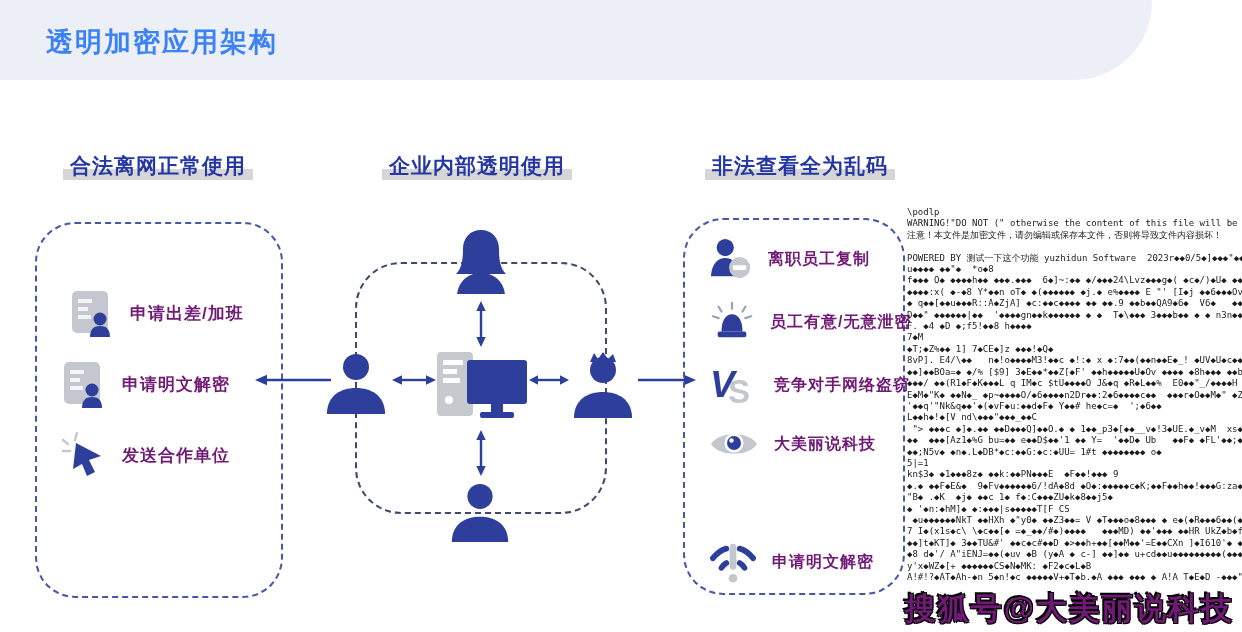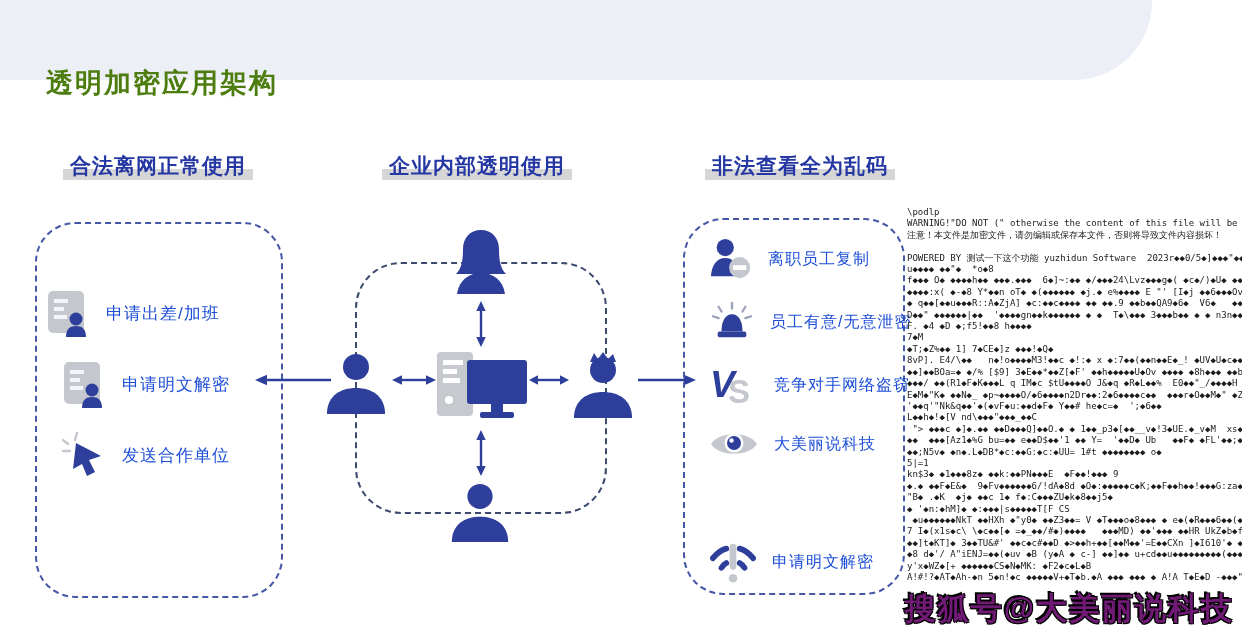--- a/index.html
+++ b/index.html
@@ -4,42 +4,42 @@
 <style>
   * { margin:0; padding:0; box-sizing:border-box; }
   html,body { background:#fff; }
   body { font-family:"Liberation Sans", sans-serif; }
   #stage { position:relative; width:1242px; height:632px; background:#fff; overflow:hidden; }
 
   
   .banner { position:absolute; left:0; top:0; width:1152px; height:80px;
             background:#edeff7; border-radius:0 0 78px 0; }
   .title  { position:absolute; left:46px; top:24px; font-size:27px; font-weight:bold;
-            color:#4d7c0f; letter-spacing:2px;margin-top:41px; }
+            color:#3b82f6; letter-spacing:2px; }
 
   
   .sec-header { position:absolute; top:152px; width:240px; text-align:center;
                 font-size:21px; font-weight:bold; color:#2537a2; letter-spacing:1px; }
   .sec-header span { display:inline-block; padding:0 7px;
                      background:linear-gradient(180deg, transparent 62%, #d6d6d6 62%); }
   .hdr-left   { left:38px;text-decoration:underline; }
   .hdr-middle { left:357px; }
   .hdr-right  { left:680px; }
 
   
   .dash-box { position:absolute; border:2px dashed #4657a8; border-radius:40px; }
   .box-left   { left:35px;  top:222px; width:248px; height:376px; }
   .box-middle { left:355px; top:262px; width:252px; height:252px;
                 border-color:#3d4a6e; border-radius:46px; }
   .box-right  { left:683px; top:218px; width:222px; height:377px; }
 
   
   .row { position:absolute; display:flex; align-items:center; gap:15px; height:52px; }
   .row .icn { flex:0 0 auto; display:flex; align-items:center; justify-content:center; }
-  .row .lbl { font-size:17px; font-weight:400; color:#1d4ed8; letter-spacing:1px; white-space:nowrap; }
+  .row .lbl { font-size:17px; font-weight:700; color:#701a75; letter-spacing:1px; white-space:nowrap; }
   .box-right .lbl { font-size:16px; }
 
   
   .sprite { position:absolute; }
 
   
   .garbled { position:absolute; left:907px; top:207px; width:335px; height:374px;
              overflow:hidden; font-family:"DejaVu Sans Mono", monospace;
              font-size:9px; line-height:11.4px; color:#1b1b1b; white-space:pre; }
 
@@ -60,21 +60,21 @@
     <span>合法离网正常使用</span>
   </div>
   <div class="sec-header hdr-middle">
     <span>企业内部透明使用</span>
   </div>
   <div class="sec-header hdr-right">
     <span>非法查看全为乱码</span>
   </div>
 
   <div class="dash-box box-left">
-    <div class="row" style="left:8px; top:63px;align-items:center;">
+    <div class="row" style="left:32px; top:63px;align-items:center;">
       <span class="icn">
         <svg width="46" height="48" viewBox="0 0 46 48">
           <rect x="3" y="2" width="36" height="42" rx="5" fill="#c4c7cd"></rect>
           <rect x="9" y="10" width="14" height="4" fill="#f4f5f8"></rect>
           <rect x="9" y="18" width="10" height="4" fill="#f4f5f8"></rect>
           <rect x="9" y="26" width="13" height="4" fill="#f4f5f8"></rect>
           <circle cx="31" cy="30" r="6.5" fill="#2d3f9b"></circle>
           <path d="M21 48 C21 40 25 37 31 37 C37 37 41 40 41 48 Z" fill="#2d3f9b"></path>
         </svg>
       </span>

